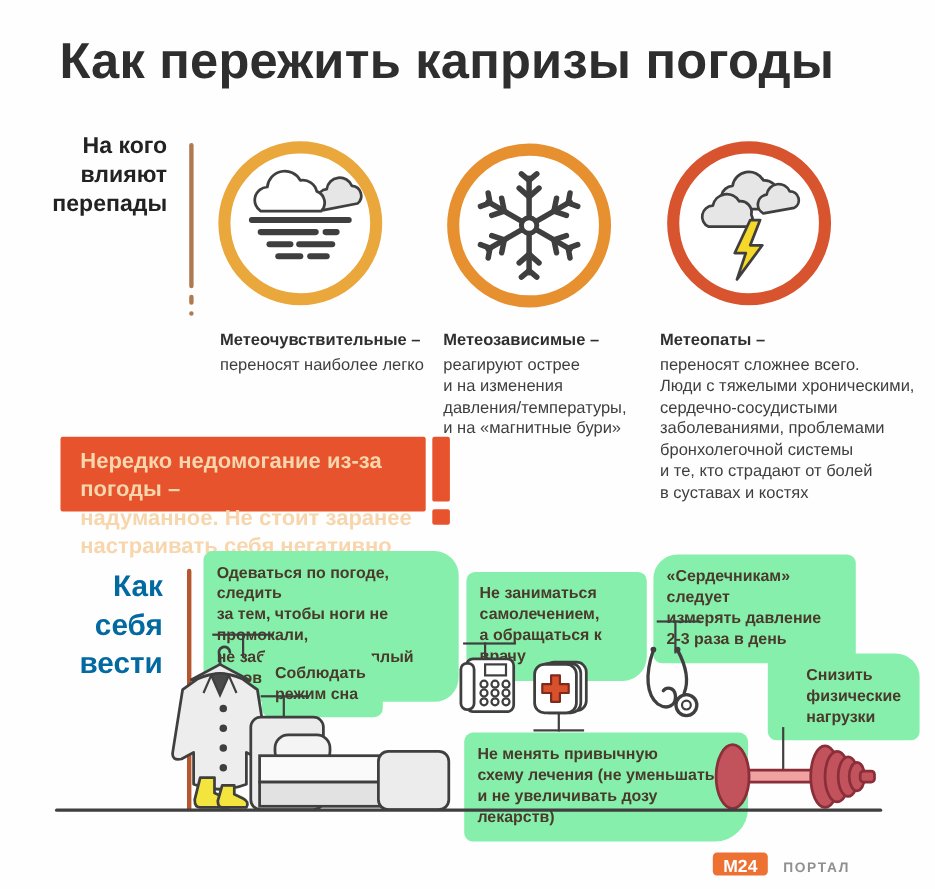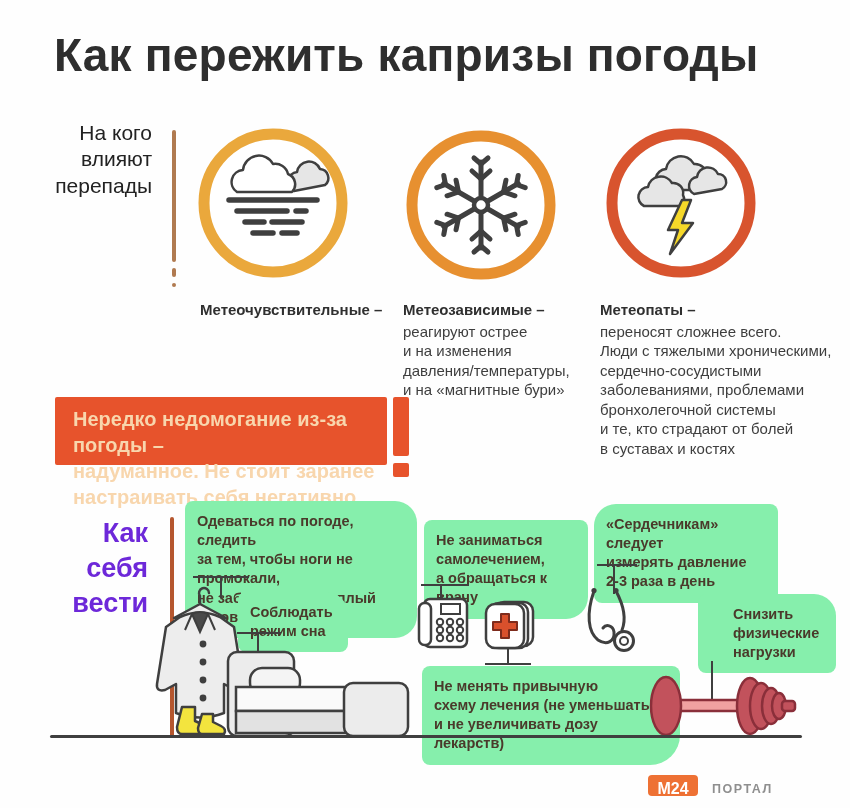--- a/index.html
+++ b/index.html
@@ -6,24 +6,24 @@
   #canvas{
     position:relative;width:850px;height:808px;background:#fefefe;
     font-family:"Liberation Sans",sans-serif;overflow:hidden;
   }
   .abs{position:absolute;}
   .pre{white-space:pre-line;}
 
   #title{left:54px;top:28px;font-size:46px;font-weight:700;color:#2e2e2e;letter-spacing:.2px;}
 
   
-  #who-label{left:20px;top:120px;width:132px;text-align:right;font-size:21px;font-weight:400;
+  #who-label{left:20px;top:120px;width:132px;text-align:right;font-size:21px;font-weight:700;
              line-height:1.25;color:#222;}
   #behave-label{left:40px;top:516px;width:108px;text-align:right;font-size:27px;font-weight:700;
-             line-height:1.3;color:#6d28d9;}
+             line-height:1.3;color:#0369a1;}
 
   
   .vline{width:4px;border-radius:2px;}
   #vline-top{left:172px;top:130px;height:132px;background:#b07a50;}
   #vline-top-dash{left:172px;top:268px;height:9px;background:#b07a50;}
   #vline-top-dot{left:172px;top:283px;height:4px;background:#b07a50;}
   #vline-bottom{left:170px;top:517px;height:220px;background:#b5562e;}
 
   .circle-icon{width:150px;height:150px;}
 
@@ -166,20 +166,21 @@
       <circle cx="75" cy="75" r="69" fill="#ffffff" stroke="#d8542e" stroke-width="11"></circle>
       <path d="M56,62 a11,11 0 0 1 4,-21 a15,15 0 0 1 28,-5 a12,12 0 0 1 13,12 a9,9 0 0 1 -3,14 z" fill="#e6e6e6" stroke="#3f3f3f" stroke-width="2.5" stroke-linejoin="round"></path>
       <path d="M88,66 a9,9 0 0 1 3,-17 a11,11 0 0 1 21,-3 a8,8 0 0 1 4,15 z" fill="#e6e6e6" stroke="#3f3f3f" stroke-width="2.5" stroke-linejoin="round"></path>
       <path d="M38,78 a10,10 0 0 1 4,-19 a13,13 0 0 1 24,-4 a10,10 0 0 1 11,12 a8,8 0 0 1 -3,11 z" fill="#e6e6e6" stroke="#3f3f3f" stroke-width="2.5" stroke-linejoin="round"></path>
       <polygon points="76,72 62,102 72,102 64,126 87,95 76,95 85,72" fill="#f6d829" stroke="#3f3f3f" stroke-width="2.5" stroke-linejoin="round"></polygon>
     </svg>
   </div>
 
   <div class="abs type-col" id="type-0">
     <div class="type-heading">Метеочувствительные –</div>
+    <div class="pre">переносят наиболее легко</div>
   </div>
   <div class="abs type-col" id="type-1">
     <div class="type-heading">Метеозависимые –</div>
     <div class="pre">реагируют острее
 и на изменения
 давления/температуры,
 и на «магнитные бури»</div>
   </div>
   <div class="abs type-col" id="type-2">
     <div class="type-heading">Метеопаты –</div>

